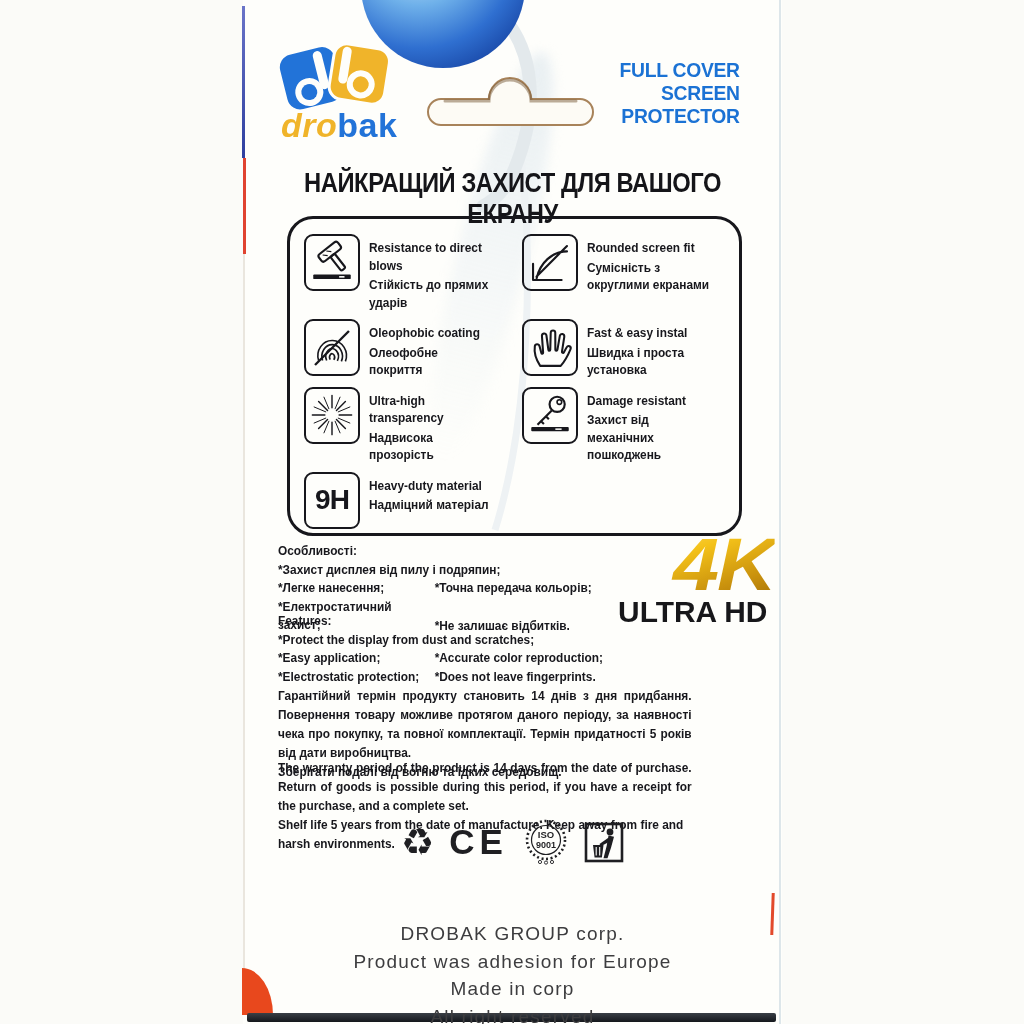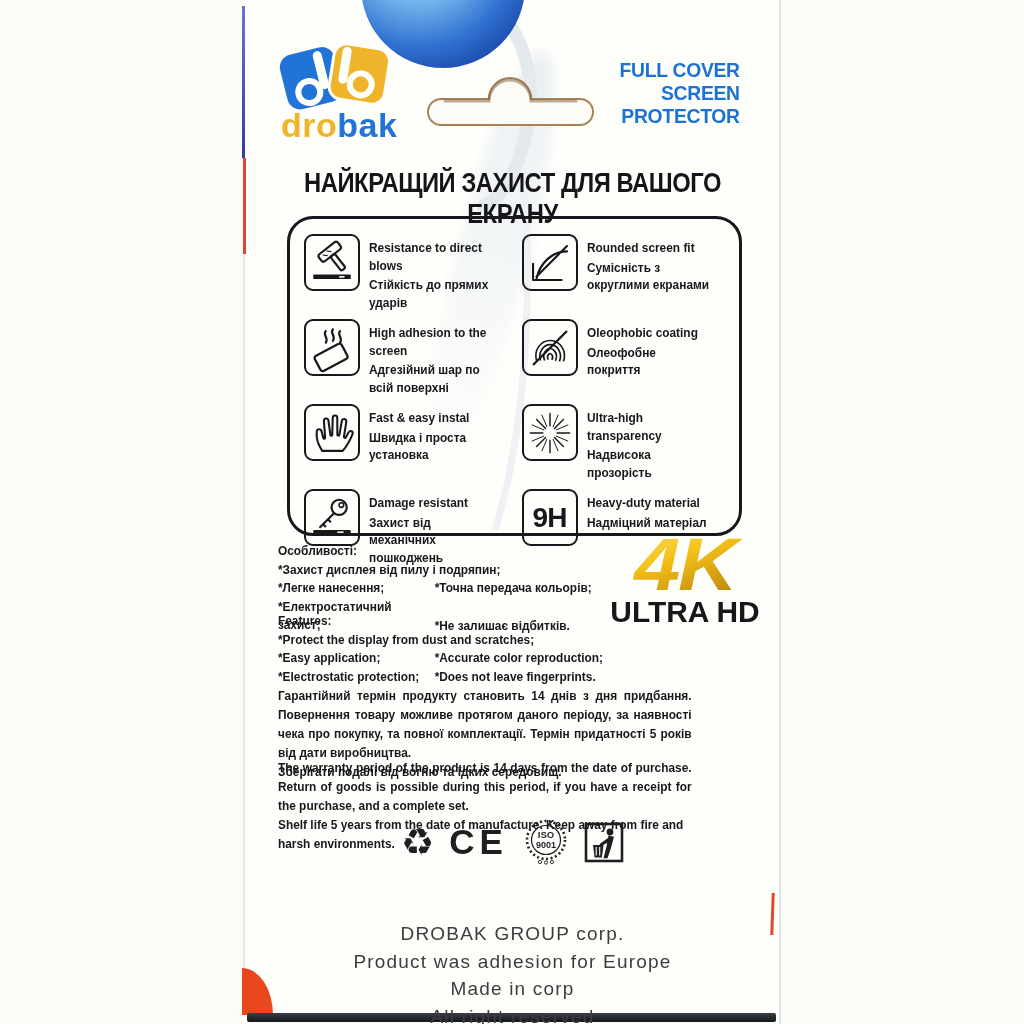--- a/index.html
+++ b/index.html
@@ -13,21 +13,21 @@
   .edge-left-faint{left:0;top:254px;width:2px;height:720px;background:#eae6de;}
   .edge-right-faint{right:1px;top:0;width:2px;height:1024px;background:#dde6ea;}
   .red-sliver{right:8px;top:893px;width:3px;height:42px;background:#e2492b;transform:rotate(2deg);}
   .bottom-bar{left:4px;bottom:2px;width:529px;height:9px;background:linear-gradient(#3a3f46,#14171c);border-radius:2px;}
   .corner-red{left:-1px;bottom:9px;width:31px;height:47px;background:#e8481d;border-radius:0 100% 0 0;}
   .swoosh-tail{left:214px;top:46px;width:70px;height:420px;border-radius:50%;
     background:linear-gradient(rgba(203,219,230,.40),rgba(232,240,244,0));transform:rotate(14deg);filter:blur(6px);}
   
   .logo-wrap{left:34px;top:40px;}
   .wordmark{left:38px;top:106px;font-size:34px;font-weight:700;letter-spacing:.5px;}
-  .wm-dro{color:#f0b42a;}
+  .wm-dro{color:#f0b42a;font-style:italic;}
   .wm-bak{color:#2273d8;}
   .ptitle{right:42px;top:58px;text-align:right;color:#1b72d4;font-weight:700;font-size:21px;
           line-height:23px;transform:scaleX(.92);transform-origin:100% 0;letter-spacing:-.3px;}
   .headline{left:0;top:168px;width:100%;text-align:center;font-weight:700;font-size:27px;
             transform:scaleX(.88);transform-origin:50% 0;letter-spacing:-.5px;color:#151519;}
   
   .fbox{left:44px;top:216px;width:455px;height:320px;border:3px solid #17171c;border-radius:26px;box-sizing:border-box;}
   .fgrid{display:grid;grid-template-columns:1fr 1fr;grid-template-rows:repeat(4,1fr);
          column-gap:10px;row-gap:8px;height:100%;box-sizing:border-box;padding:15px 10px 12px 14px;}
   .fcell{display:flex;gap:9px;align-items:flex-start;}
@@ -37,21 +37,21 @@
          transform:scaleX(.88);transform-origin:0 0;width:114%;}
   .t-uk{margin-top:2px;}
   .nineh{font-size:28px;font-weight:700;letter-spacing:-1px;}
   
   .hl{font-weight:700;font-size:13.5px;line-height:18.5px;width:470px;
       transform:scaleX(.88);transform-origin:0 0;}
   .hl-uk{left:35px;top:542px;}
   .hl-en{left:35px;top:612px;}
   .hl-row span.c1{display:inline-block;width:178px;}
   
-  .k4wrap{left:362px;top:532px;width:160px;text-align:center;}
+  .k4wrap{left:362px;top:532px;width:160px;text-align:right;}
   .k4{font-size:74px;line-height:66px;font-weight:700;font-style:italic;letter-spacing:-2px;
       transform:scaleX(1.12);background:linear-gradient(160deg,#ffe070 5%,#f4c219 40%,#c8900d 78%,#a87407 100%);
       -webkit-background-clip:text;background-clip:text;color:transparent;}
   .uhd{font-size:29px;font-weight:700;color:#17171a;margin-top:-2px;transform:scaleX(1.03);}
   
   .warr{left:35px;top:686px;width:470px;font-weight:700;font-size:13.5px;line-height:19px;
         transform:scaleX(.88);transform-origin:0 0;}
   .warr-en{top:758px;}
   .just{text-align:justify;}
   
@@ -148,34 +148,20 @@
             <svg width="50" height="50" viewBox="0 0 56 56">
               <path d="M9 47 H41 M9 47 V29 M47 9 L13 43 M47 15 C30 15 17 28 13 45" fill="none" stroke="#17171c" stroke-width="2.4" stroke-linecap="round"></path>
             </svg>
           </div>
           <div class="ftext">
             <div class="t-en">Rounded screen fit</div>
             <div class="t-uk">Сумісність з округлими екранами</div>
           </div>
         </div>
 
-        <div class="fcell">
-          <div class="ibox">
-            <svg width="50" height="50" viewBox="0 0 56 56">
-              <g fill="none" stroke="#17171c" stroke-width="2.4" stroke-linecap="round" stroke-linejoin="round">
-                <rect x="10" y="29" width="34" height="19" rx="3" transform="rotate(-28 27 38.5)"></rect>
-                <path d="M21 9 c-4 5 4 7 0 13 M29 7 c-4 5 4 7 0 13 M37 9 c-4 5 4 7 0 13"></path>
-              </g>
-            </svg>
-          </div>
-          <div class="ftext">
-            <div class="t-en">High adhesion to the screen</div>
-            <div class="t-uk">Адгезійний шар по всій поверхні</div>
-          </div>
-        </div>
 
         <div class="fcell">
           <div class="ibox">
             <svg width="50" height="50" viewBox="0 0 56 56">
               <g fill="none" stroke="#17171c" stroke-width="1.8">
                 <path d="M13 42 a16 17 0 1 1 30 1"></path>
                 <path d="M17.5 42 a11.5 13 0 1 1 21 1"></path>
                 <path d="M22 42 a7 9 0 1 1 12 .5"></path>
                 <path d="M26 41 a2.8 4 0 1 1 4 .3"></path>
               </g>

